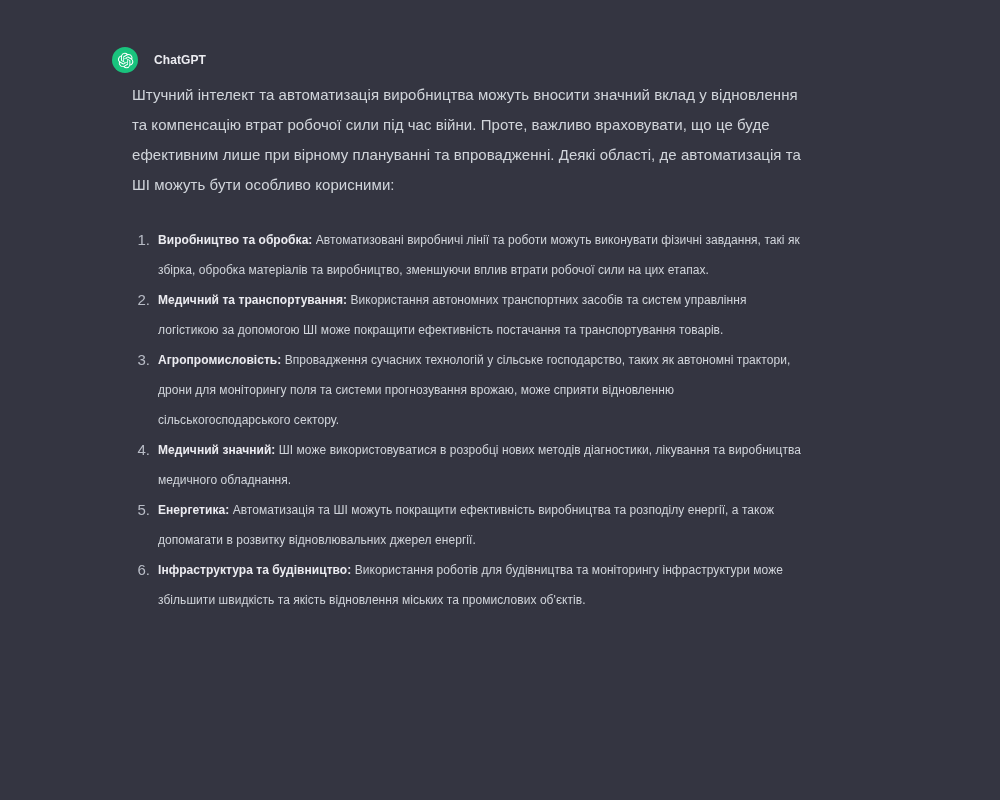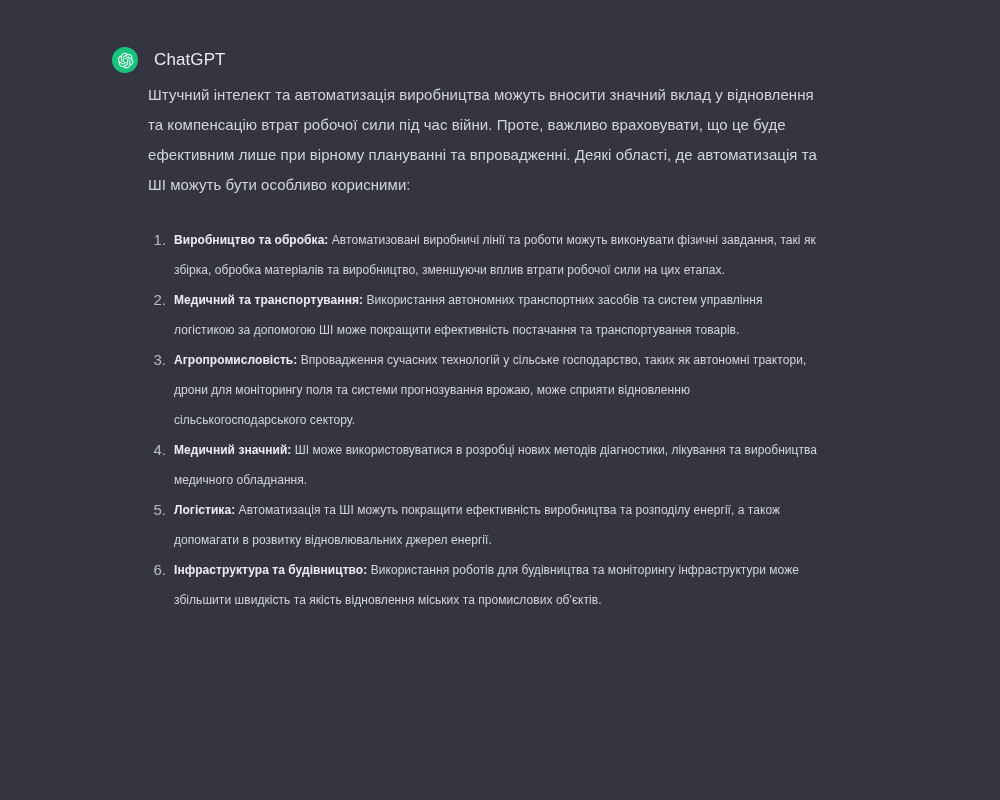--- a/index.html
+++ b/index.html
@@ -41,28 +41,28 @@
 
   .avatar svg {
     width: 17px;
     height: 17px;
     display: block;
   }
 
   .sender-name {
     margin-left: 16px;
     color: #ececf1;
-    font-size: 17px;
-    font-weight: normal;
+    font-size: 12px;
+    font-weight: bold;
     letter-spacing: 0.1px;
     text-align: center;
   }
 
   .message-body {
-    margin-left: 36px;
+    margin-left: 20px;
     width: 670px;
   }
 
   .intro-paragraph {
     color: #d1d5db;
     font-size: 15px;
     line-height: 30px;
     margin: 0;
     letter-spacing: 0.05px;
   }
@@ -130,21 +130,21 @@
       <li>
         <span class="item-label">Медичний та транспортування:</span><span class="item-text"> Використання автономних транспортних засобів та систем управління логістикою за допомогою ШІ може покращити ефективність постачання та транспортування товарів.</span>
       </li>
       <li>
         <span class="item-label">Агропромисловість:</span><span class="item-text"> Впровадження сучасних технологій у сільське господарство, таких як автономні трактори, дрони для моніторингу поля та системи прогнозування врожаю, може сприяти відновленню сільськогосподарського сектору.</span>
       </li>
       <li>
         <span class="item-label">Медичний значний:</span><span class="item-text"> ШІ може використовуватися в розробці нових методів діагностики, лікування та виробництва медичного обладнання.</span>
       </li>
       <li>
-        <span class="item-label">Логістика:</span><span class="item-text"> Автоматизація та ШІ можуть покращити ефективність виробництва та розподілу енергії, а також допомагати в розвитку відновлювальних джерел енергії.</span>
+        <span class="item-label">Енергетика:</span><span class="item-text"> Автоматизація та ШІ можуть покращити ефективність виробництва та розподілу енергії, а також допомагати в розвитку відновлювальних джерел енергії.</span>
       </li>
       <li>
         <span class="item-label">Інфраструктура та будівництво:</span><span class="item-text"> Використання роботів для будівництва та моніторингу інфраструктури може збільшити швидкість та якість відновлення міських та промислових об'єктів.</span>
       </li>
     </ol>
 
   </div>
 </div>
 
 </body></html>

